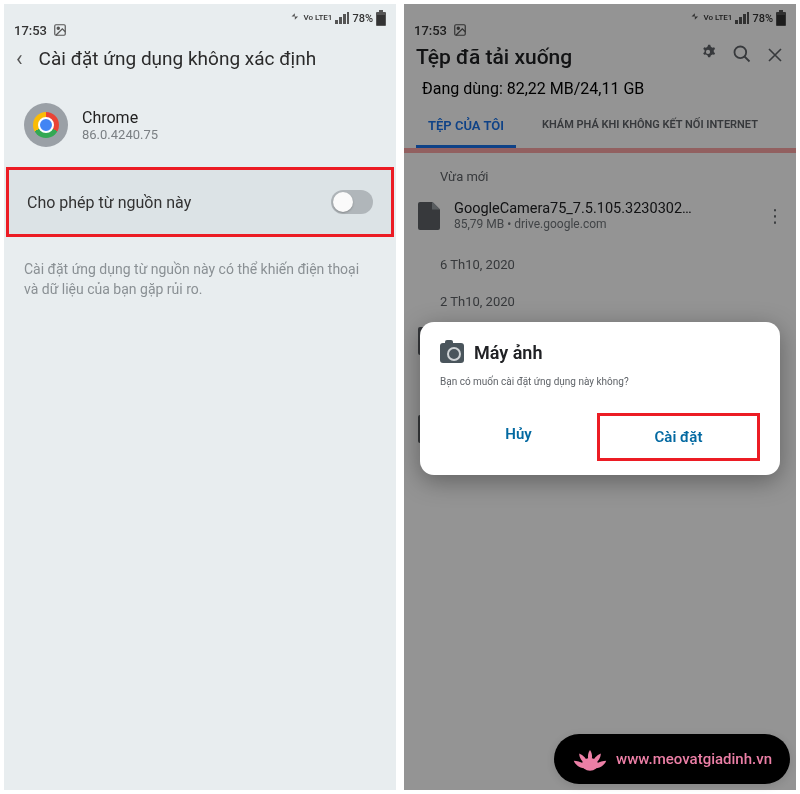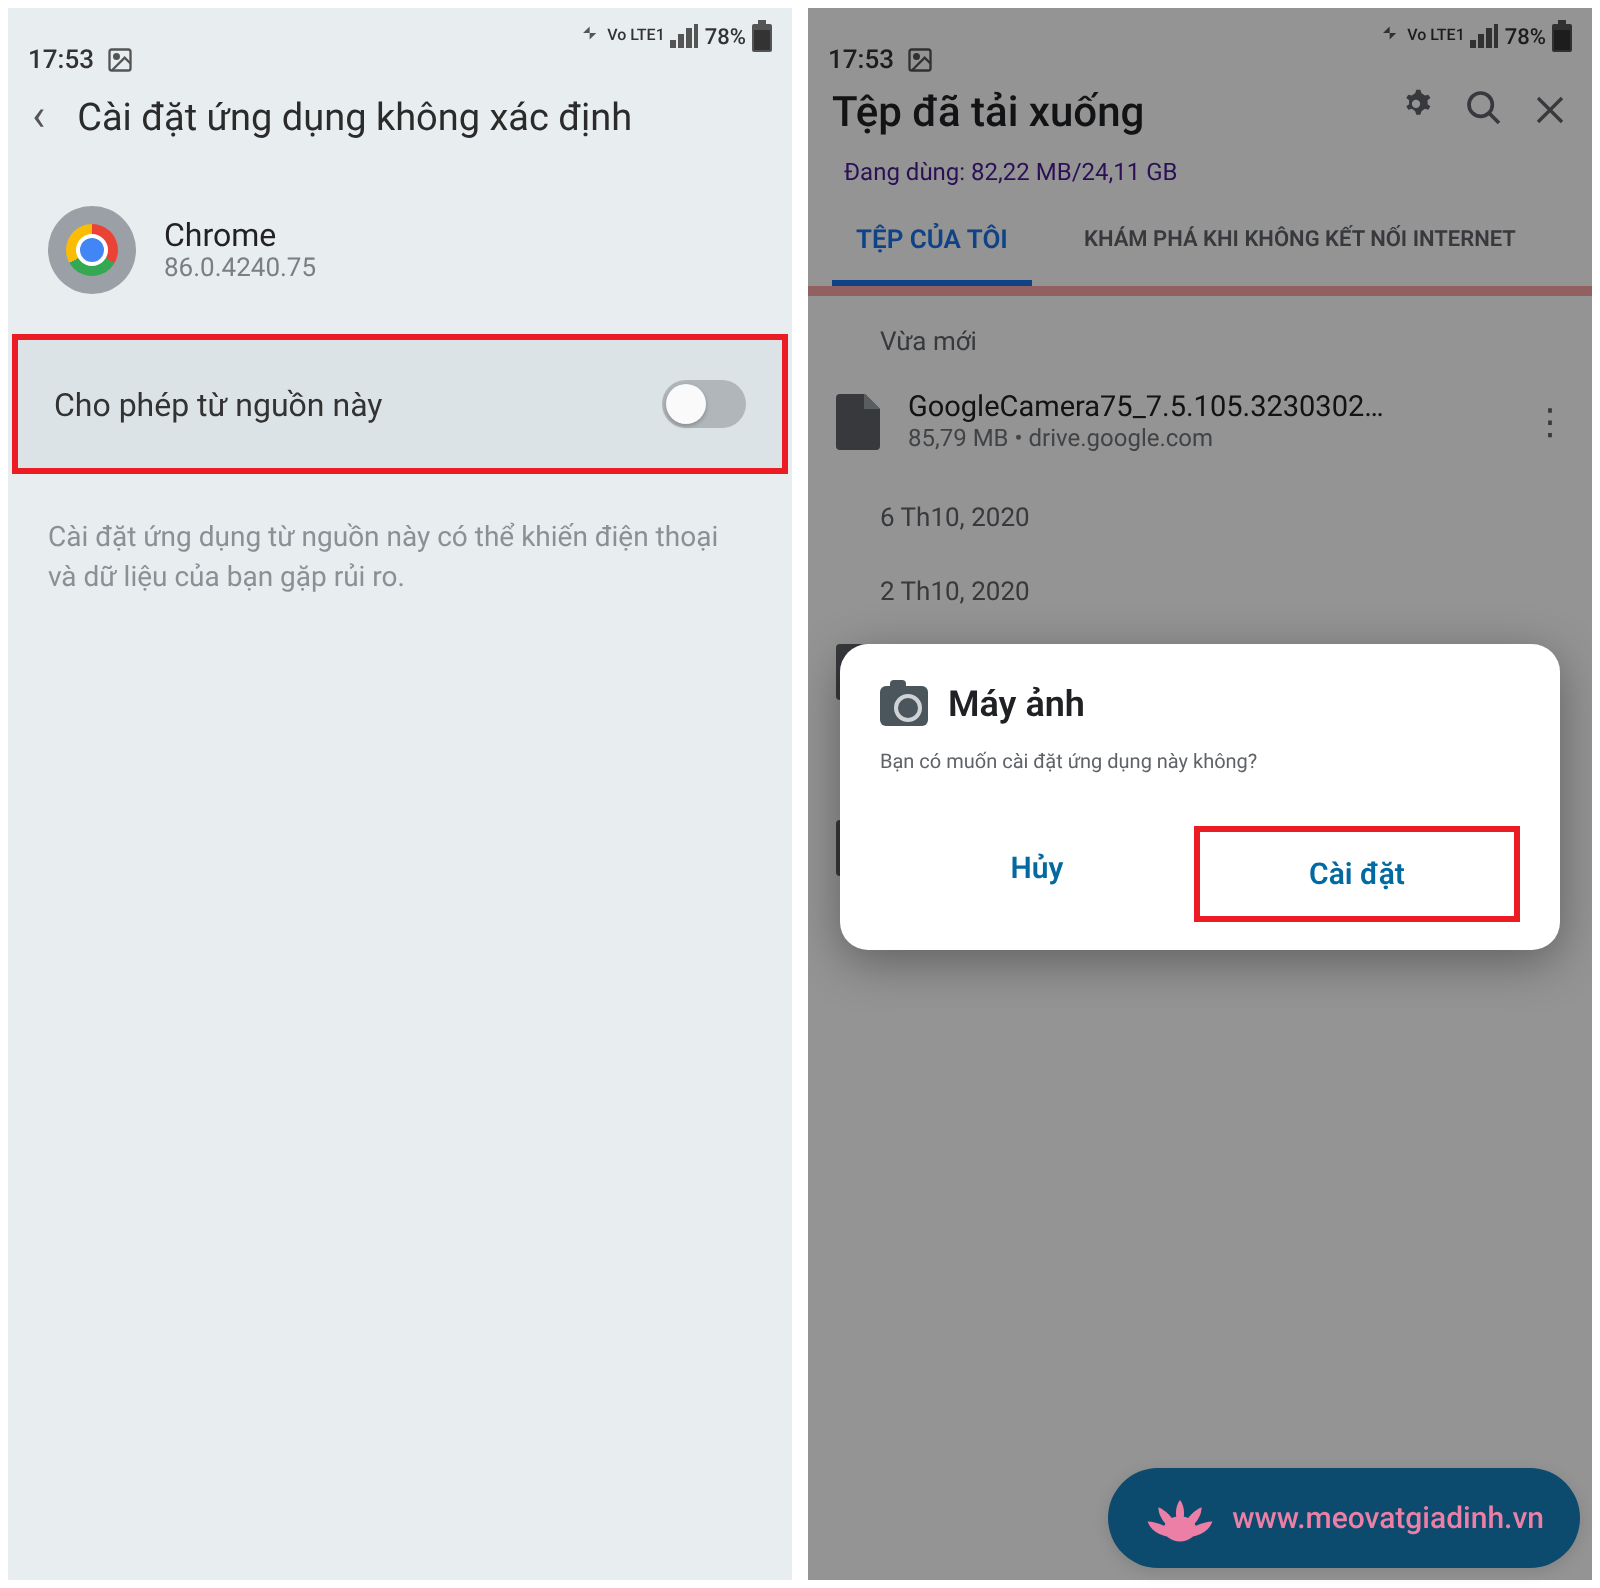--- a/index.html
+++ b/index.html
@@ -32,21 +32,21 @@
 .toggle-label { font-size: 16px; color: #333; }
 .toggle { width: 42px; height: 24px; background: #b0b6ba; border-radius: 12px; position: relative; }
 .toggle::after { content: ''; position: absolute; width: 20px; height: 20px; background: #fafafa; border-radius: 50%; top: 2px; left: 2px; box-shadow: 0 1px 2px rgba(0,0,0,.25); }
 
 .warn-text { padding: 18px 20px; font-size: 14px; color: #8a9094; line-height: 1.45; }
 
 
 .hdr-right { display: flex; align-items: center; padding: 12px 12px 8px; gap: 14px; }
 .hdr-right .title { font-size: 21px; font-weight: 500; color: #202124; flex: 1; }
 .hdr-icon { font-size: 20px; color: #5f6368; }
-.usage { padding: 2px 18px 10px; font-size: 12px; color: #4c1d95; }
+.usage { padding: 2px 18px 10px; font-size: 16px; color: #000000; }
 
 .tabs { display: flex; padding: 0 12px; border-bottom: 5px solid #fca5a5; }
 .tab { padding: 10px 12px 12px; font-size: 13px; font-weight: 600; color: #5f6368; text-align: center; }
 .tab.active { color: #1a73e8; border-bottom: 3px solid #1a73e8; }
 .tab.wide { font-size: 11px; line-height: 1.2; flex: 1; }
 
 .section-label { padding: 16px 18px 6px; font-size: 13px; color: #5f6368; margin-left: 18px; }
 .file-row { display: flex; align-items: center; padding: 10px 14px; gap: 14px; }
 .file-icon { width: 22px; height: 28px; background: #5f6368; border-radius: 2px; position: relative; }
 .file-icon::before { content: ''; position: absolute; top: 0; right: 0; width: 8px; height: 8px; background: #fff; clip-path: polygon(0 0, 100% 100%, 100% 0); }
@@ -65,21 +65,21 @@
 .cam-icon { width: 24px; height: 20px; background: #4a555c; border-radius: 3px; position: relative; }
 .cam-icon::before { content: ''; position: absolute; top: -3px; left: 5px; width: 8px; height: 4px; background: #4a555c; border-radius: 2px 2px 0 0; }
 .cam-icon::after { content: ''; position: absolute; top: 4px; left: 7px; width: 10px; height: 10px; border: 2px solid #cfd3d6; border-radius: 50%; }
 .dlg-title { font-size: 18px; font-weight: 600; color: #202124; }
 .dlg-msg { font-size: 10px; color: #5f6368; line-height: 1.4; margin-bottom: 24px; }
 .dlg-btns { display: flex; }
 .dlg-btn { flex: 1; text-align: center; padding: 12px 4px; font-size: 15px; font-weight: 600; color: #0369a1; }
 .dlg-btn.install { border: 3px solid #ec1c24; }
 
 
-.watermark { position: absolute; bottom: 10px; right: 10px; background: #0c4a6e; border-radius: 30px; padding: 10px 18px; display: flex; align-items: center; gap: 8px; box-shadow: 0 2px 8px rgba(0,0,0,.12); z-index: 50; }
+.watermark { position: absolute; bottom: 10px; right: 10px; background: #000000; border-radius: 30px; padding: 10px 18px; display: flex; align-items: center; gap: 8px; box-shadow: 0 2px 8px rgba(0,0,0,.12); z-index: 50; }
 .lotus { width: 36px; height: 30px; position: relative; }
 .lotus svg { width: 100%; height: 100%; }
 .wm-text { font-size: 15px; color: #ec7fa6; font-weight: 500; }
 </style>
 </head>
 <body>
 
 <div class="phones">
 
   <div class="phone">

